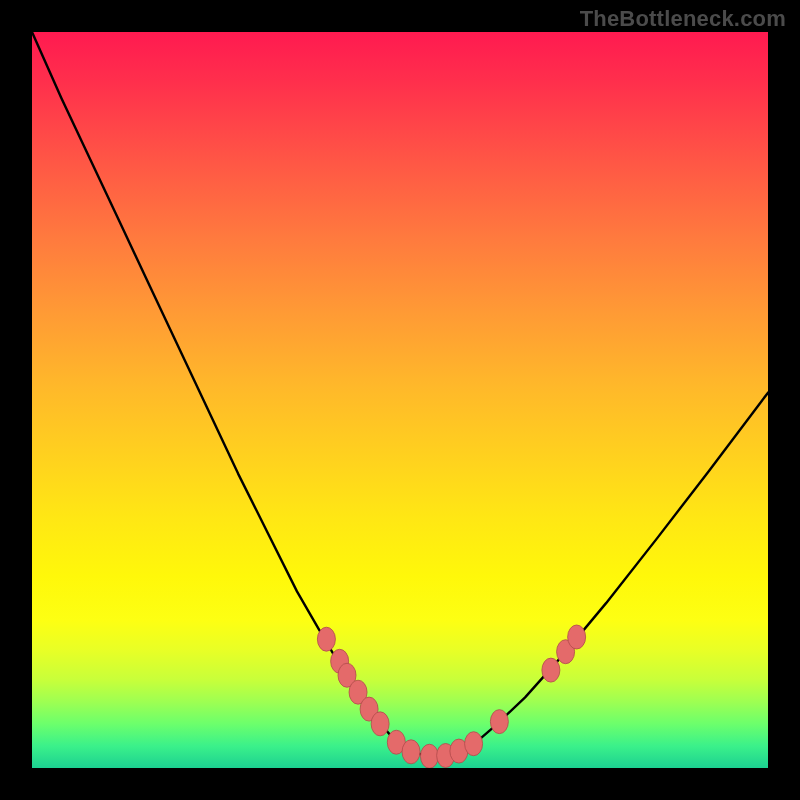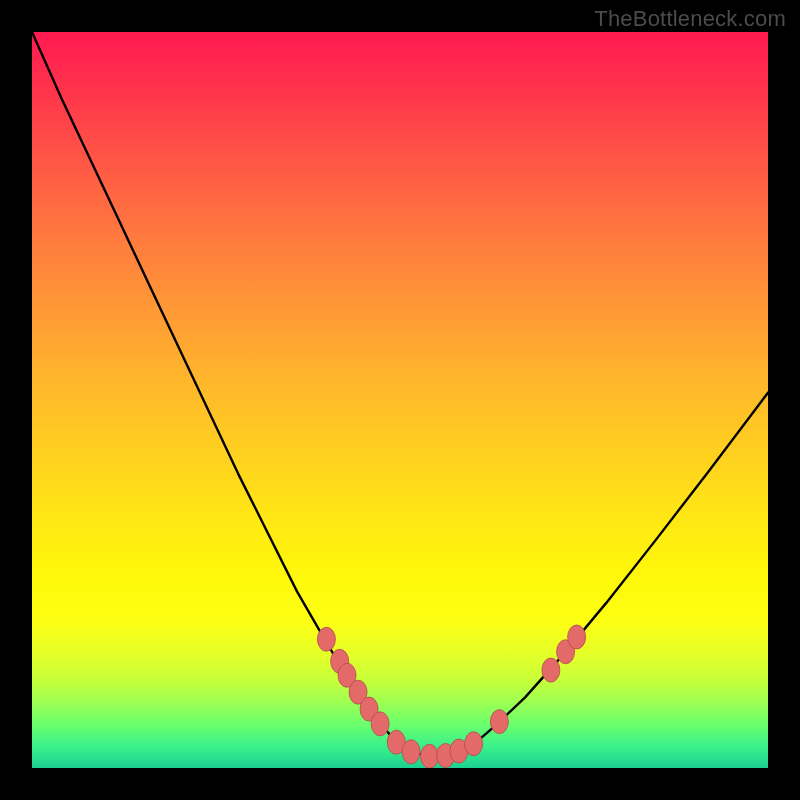--- a/index.html
+++ b/index.html
@@ -48,21 +48,21 @@
       #3bf18a 97%,
       #1cd191 100%
     );
   }
   .watermark {
     position: absolute;
     top: 6px;
     right: 14px;
     font-family: Arial, Helvetica, sans-serif;
     font-size: 22px;
-    font-weight: 400;
+    font-weight: 700;
     color: #4b4b4b;
     letter-spacing: 0.2px;
     user-select: none;
   }
   svg.curve {
     position: absolute;
     inset: 0;
     width: 100%;
     height: 100%;
   }

